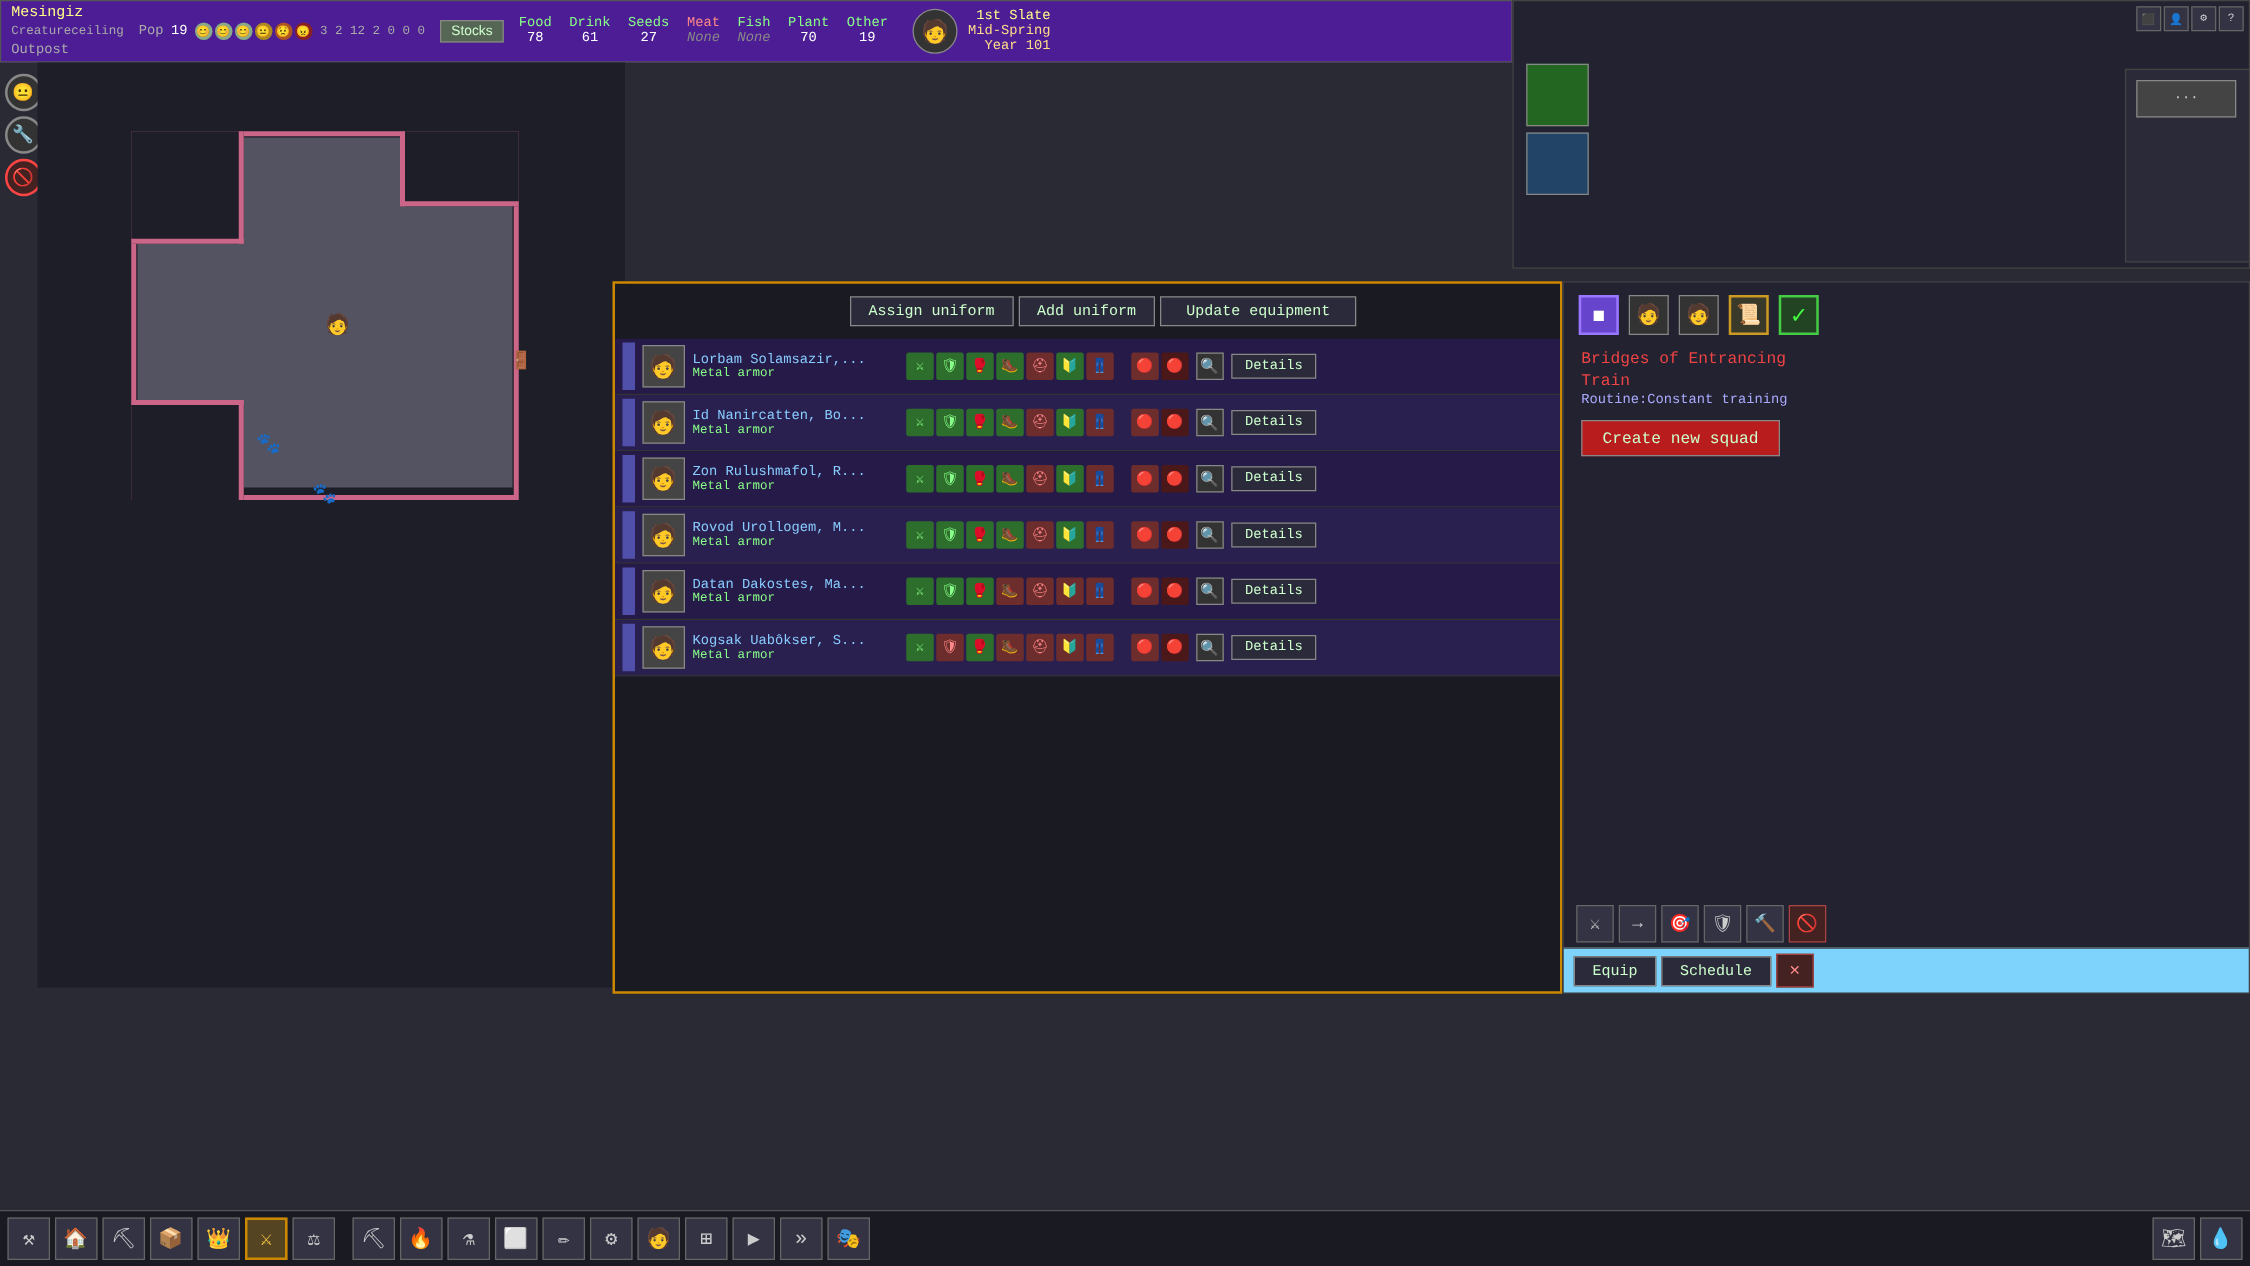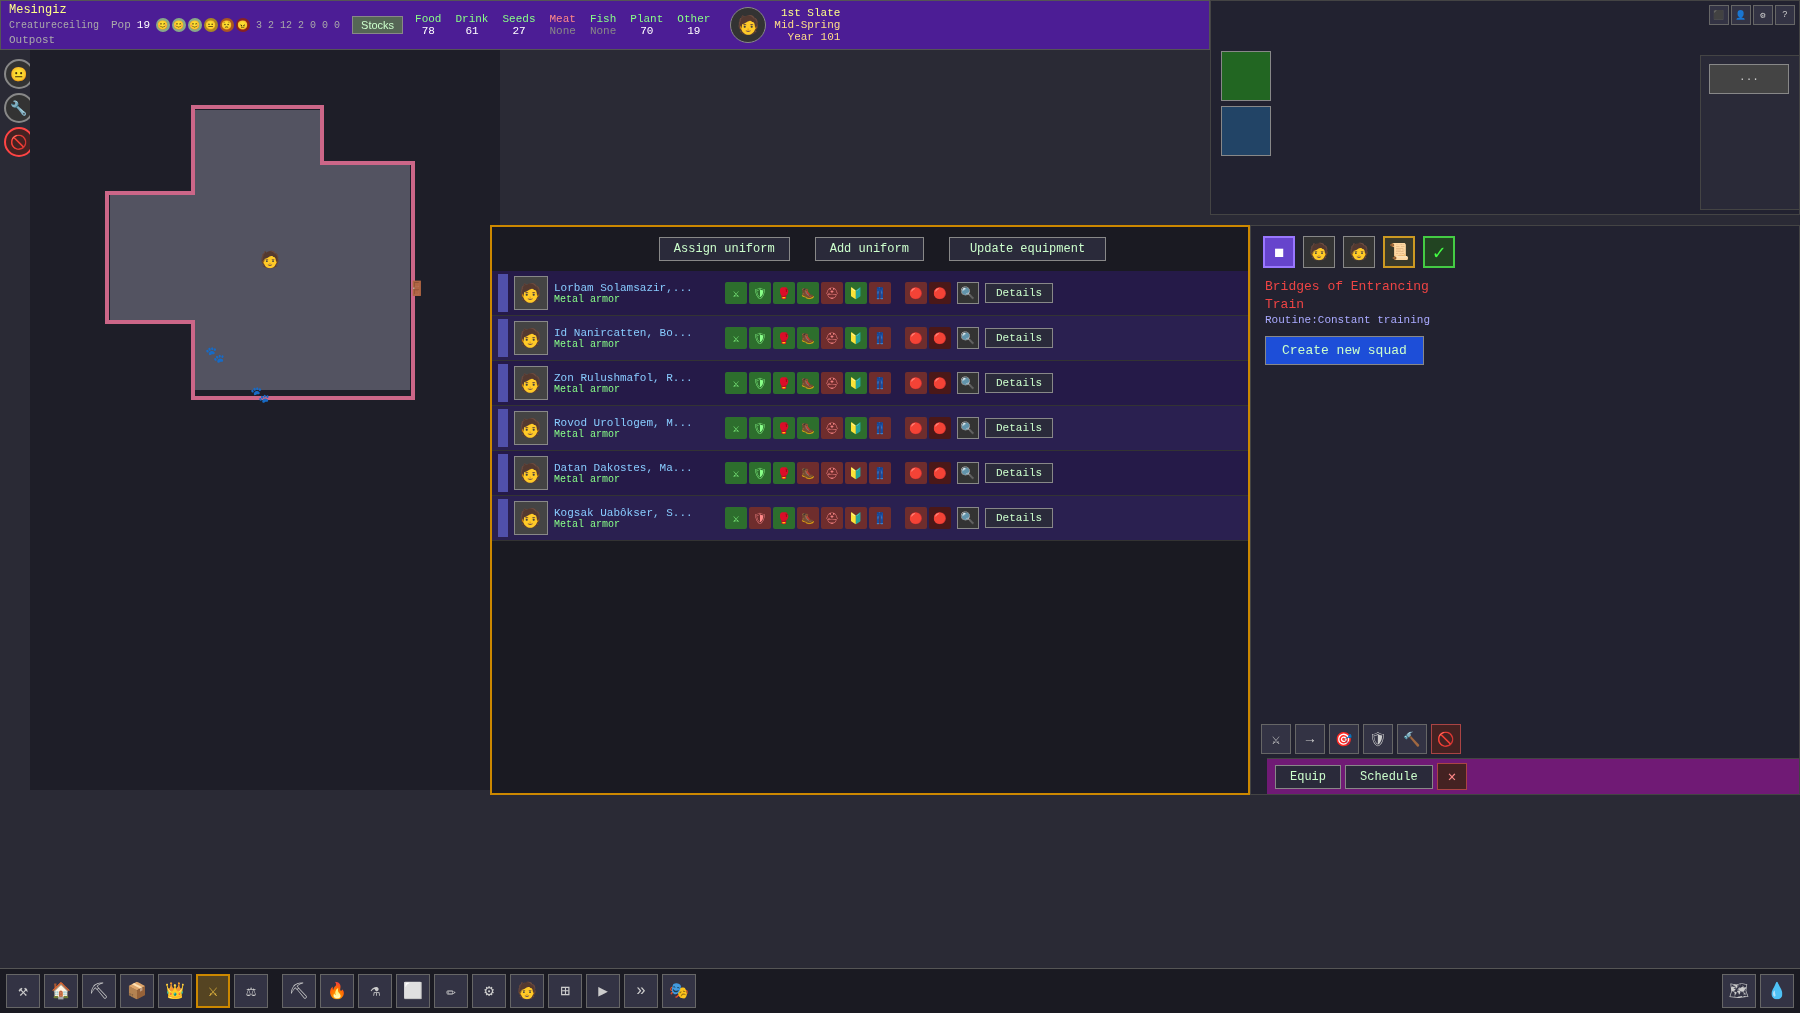--- a/index.html
+++ b/index.html
@@ -50,21 +50,21 @@
       cursor: pointer;
     }
     .resource-section {
       display: flex;
       gap: 14px;
       font-size: 11px;
     }
     .res-item { display: flex; flex-direction: column; align-items: center; }
     .res-label { color: #88ff88; }
     .res-val { color: #fff; }
-    .res-none { color: #888; }
+    .res-none { color: #888; font-style: italic; }
     .date-section {
       margin-left: auto;
       color: #ddd;
       font-size: 11px;
       text-align: right;
     }
     .top-right-panel {
       position: absolute;
       top: 0; right: 0;
       width: 590px;
@@ -150,21 +150,21 @@
       position: absolute;
       top: 225px;
       left: 490px;
       width: 760px;
       height: 570px;
       background: #1a1a22;
       border: 2px solid #cc8800;
     }
     .squad-toolbar {
       display: flex;
-      gap: 25px;
+      gap: 4px;
       padding: 10px 12px;
       align-items: flex-start;
       justify-content: center;
       margin-left: 25px;
     }
     .squad-btn {
       background: #2a2a3a;
       border: 1px solid #888;
       color: #ccffcc;
       padding: 4px 14px;
@@ -301,21 +301,21 @@
       color: #44ff44;
       font-size: 20px;
     }
     .squad-name {
       color: #ef4444;
       font-size: 13px;
       line-height: 1.4;
     }
     .squad-routine { color: #aaaaff; font-size: 11px; }
     .create-squad-btn {
-      background: #1d4ed8;
+      background: #b91c1c;
       border: 1px solid #888;
       color: #ccffcc;
       padding: 6px 16px;
       font-size: 13px;
       font-family: 'Courier New', monospace;
       cursor: pointer;
       margin: 10px 14px;
       display: block;
     }
     
@@ -342,23 +342,23 @@
       background: #442222;
       border: 1px solid #aa4444;
       display: flex; align-items: center; justify-content: center;
       color: #ff6666;
       font-size: 14px;
       cursor: pointer;
     }
     .panel-footer {
       position: absolute;
       bottom: 0;
-      left: 16px; right: 0;
+      left: 0; right: 0;
       height: 36px;
-      background: #701a75;
+      background: #7dd3fc;
       border-top: 1px solid #444;
       display: flex;
       align-items: center;
       gap: 4px;
       padding: 0 8px;
     }
     .footer-btn {
       background: #2a2a3a;
       border: 1px solid #888;
       color: #ccffcc;

